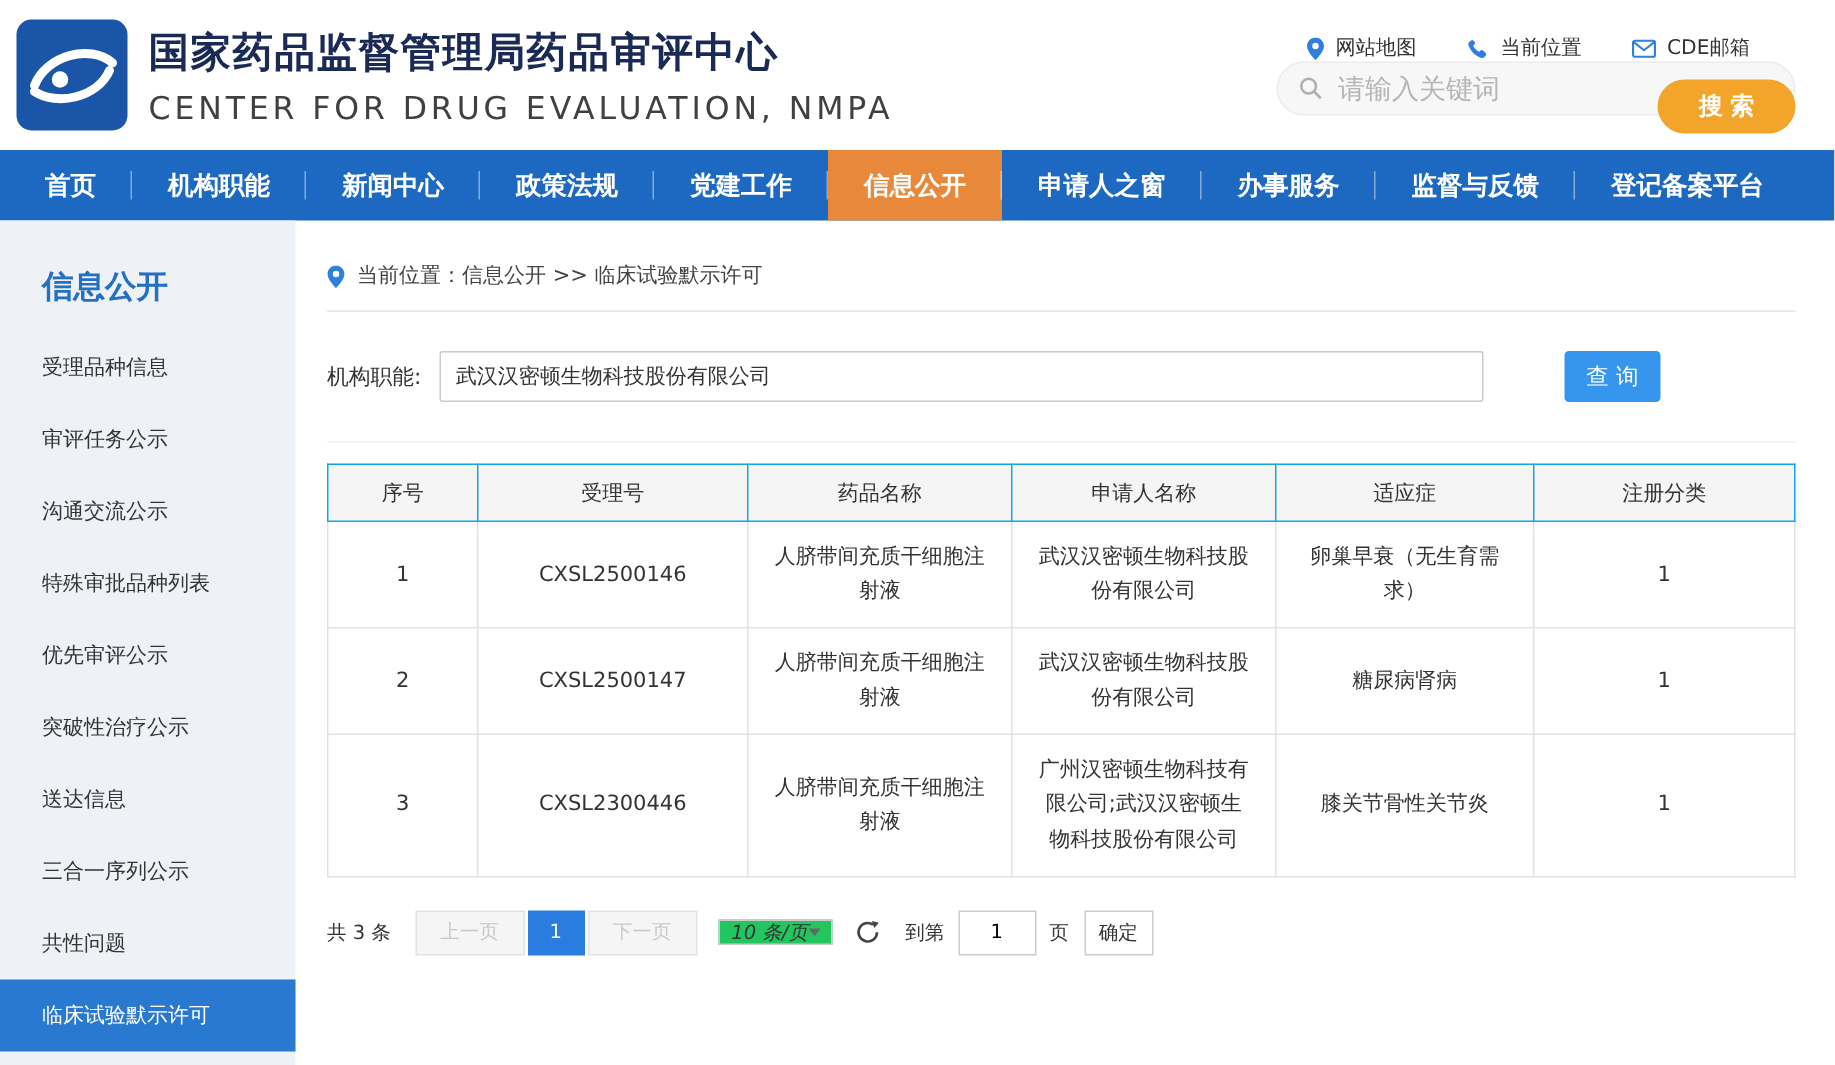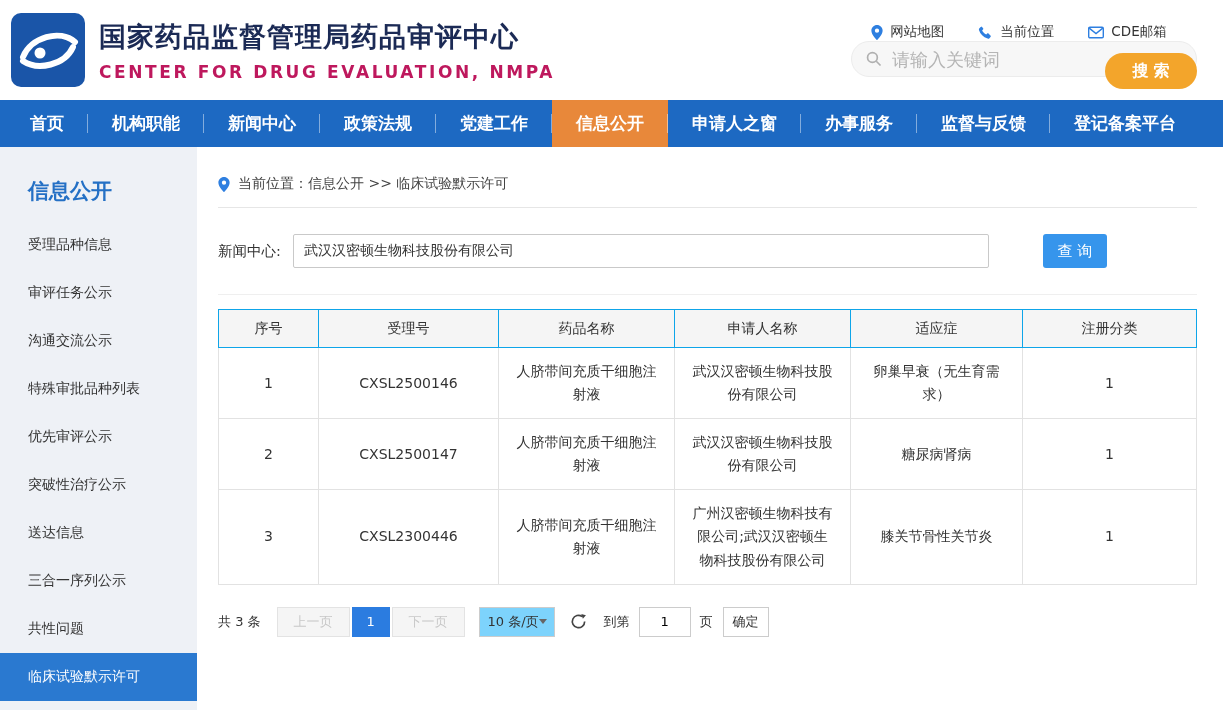--- a/index.html
+++ b/index.html
@@ -20,21 +20,21 @@
     align-items: center;
     padding: 0 26px 0 10px;
     background: #fff;
   }
   .brand { display: flex; align-items: center; gap: 13px; cursor: pointer; }
   .logo { width: 76px; height: 76px; flex: none; }
   .titles .cn {
     font-size: 27px; font-weight: bold; color: #1b2a55; letter-spacing: 1px; white-space: nowrap;
   }
   .titles .en {
-    font-size: 17px; font-weight: bold; color: #be185d; letter-spacing: 2.6px; margin-top: 7px; white-space: nowrap;
+    font-size: 21px; font-weight: normal; color: #404040; letter-spacing: 2.6px; margin-top: 7px; white-space: nowrap;
   }
   .header-right { display: flex; flex-direction: column; align-items: center; }
   .quick-links { display: flex; gap: 34px; align-items: center; margin-right: 10px; }
   .quick-link { display: flex; align-items: center; gap: 7px; font-size: 13.5px; color: #333; cursor: pointer; white-space: nowrap; }
   .searchbar { position: relative; width: 346px; height: 36px; }
   .searchbar input {
     width: 100%; height: 36px;
     border: 1px solid #ececec; background: #f7f7f7;
     border-radius: 18px; padding: 0 100px 0 40px;
     font-size: 18px; color: #333; outline: none;
@@ -114,23 +114,23 @@
   .pg-btn {
     height: 30px; line-height: 28px; padding: 0 16px;
     border: 1px solid #e3e3e3; background: #f5f5f5; color: #c8c8c8;
     margin-left: 2px; cursor: pointer; white-space: nowrap;
   }
   .pg-page {
     width: 38px; height: 30px; line-height: 30px; text-align: center;
     background: #2b7ce0; color: #fff; margin-left: 2px; cursor: pointer;
   }
   .pg-select {
-    margin-left: 14px; width: 76px; height: 30px;
+    margin-left: 14px; width: 76px; height: 17px;
     border: 1px solid #cccccc; display: flex; align-items: center; justify-content: space-between;
-    padding: 0 8px; cursor: pointer; background: #7dd3fc; white-space: nowrap;
+    padding: 0 8px; cursor: pointer; background: #22c55e; white-space: nowrap; font-style: italic;
   }
   .pg-caret {
     width: 0; height: 0;
     border-left: 4px solid transparent; border-right: 4px solid transparent;
     border-top: 5px solid #666;
   }
   .pg-refresh { margin-left: 15px; cursor: pointer; display: flex; align-items: center; }
   .pg-goto { margin-left: 17px; white-space: nowrap; }
   .pg-input {
     width: 52px; height: 30px; border: 1px solid #ccc;
@@ -226,21 +226,21 @@
     <section class="content">
 
       <div class="breadcrumb">
         <svg width="12" height="15" viewBox="0 0 12 16">
             <path d="M6 0C2.7 0 0 2.7 0 6c0 4.4 6 10 6 10s6-5.6 6-10c0-3.3-2.7-6-6-6zm0 8.3A2.3 2.3 0 1 1 6 3.7a2.3 2.3 0 0 1 0 4.6z" fill="#2e7fe0"></path>
           </svg>
         <span>当前位置：信息公开 &gt;&gt; 临床试验默示许可</span>
       </div>
 
       <div class="query">
-        <span class="query-label">新闻中心:</span>
+        <span class="query-label">机构职能:</span>
         <input class="query-input" value="武汉汉密顿生物科技股份有限公司" style="">
         <button class="query-btn">查 询</button>
       </div>
 
       <table>
         <colgroup>
           <col style="width:100px">
             <col style="width:180px">
             <col style="width:176px">
           <col style="width:176px">

